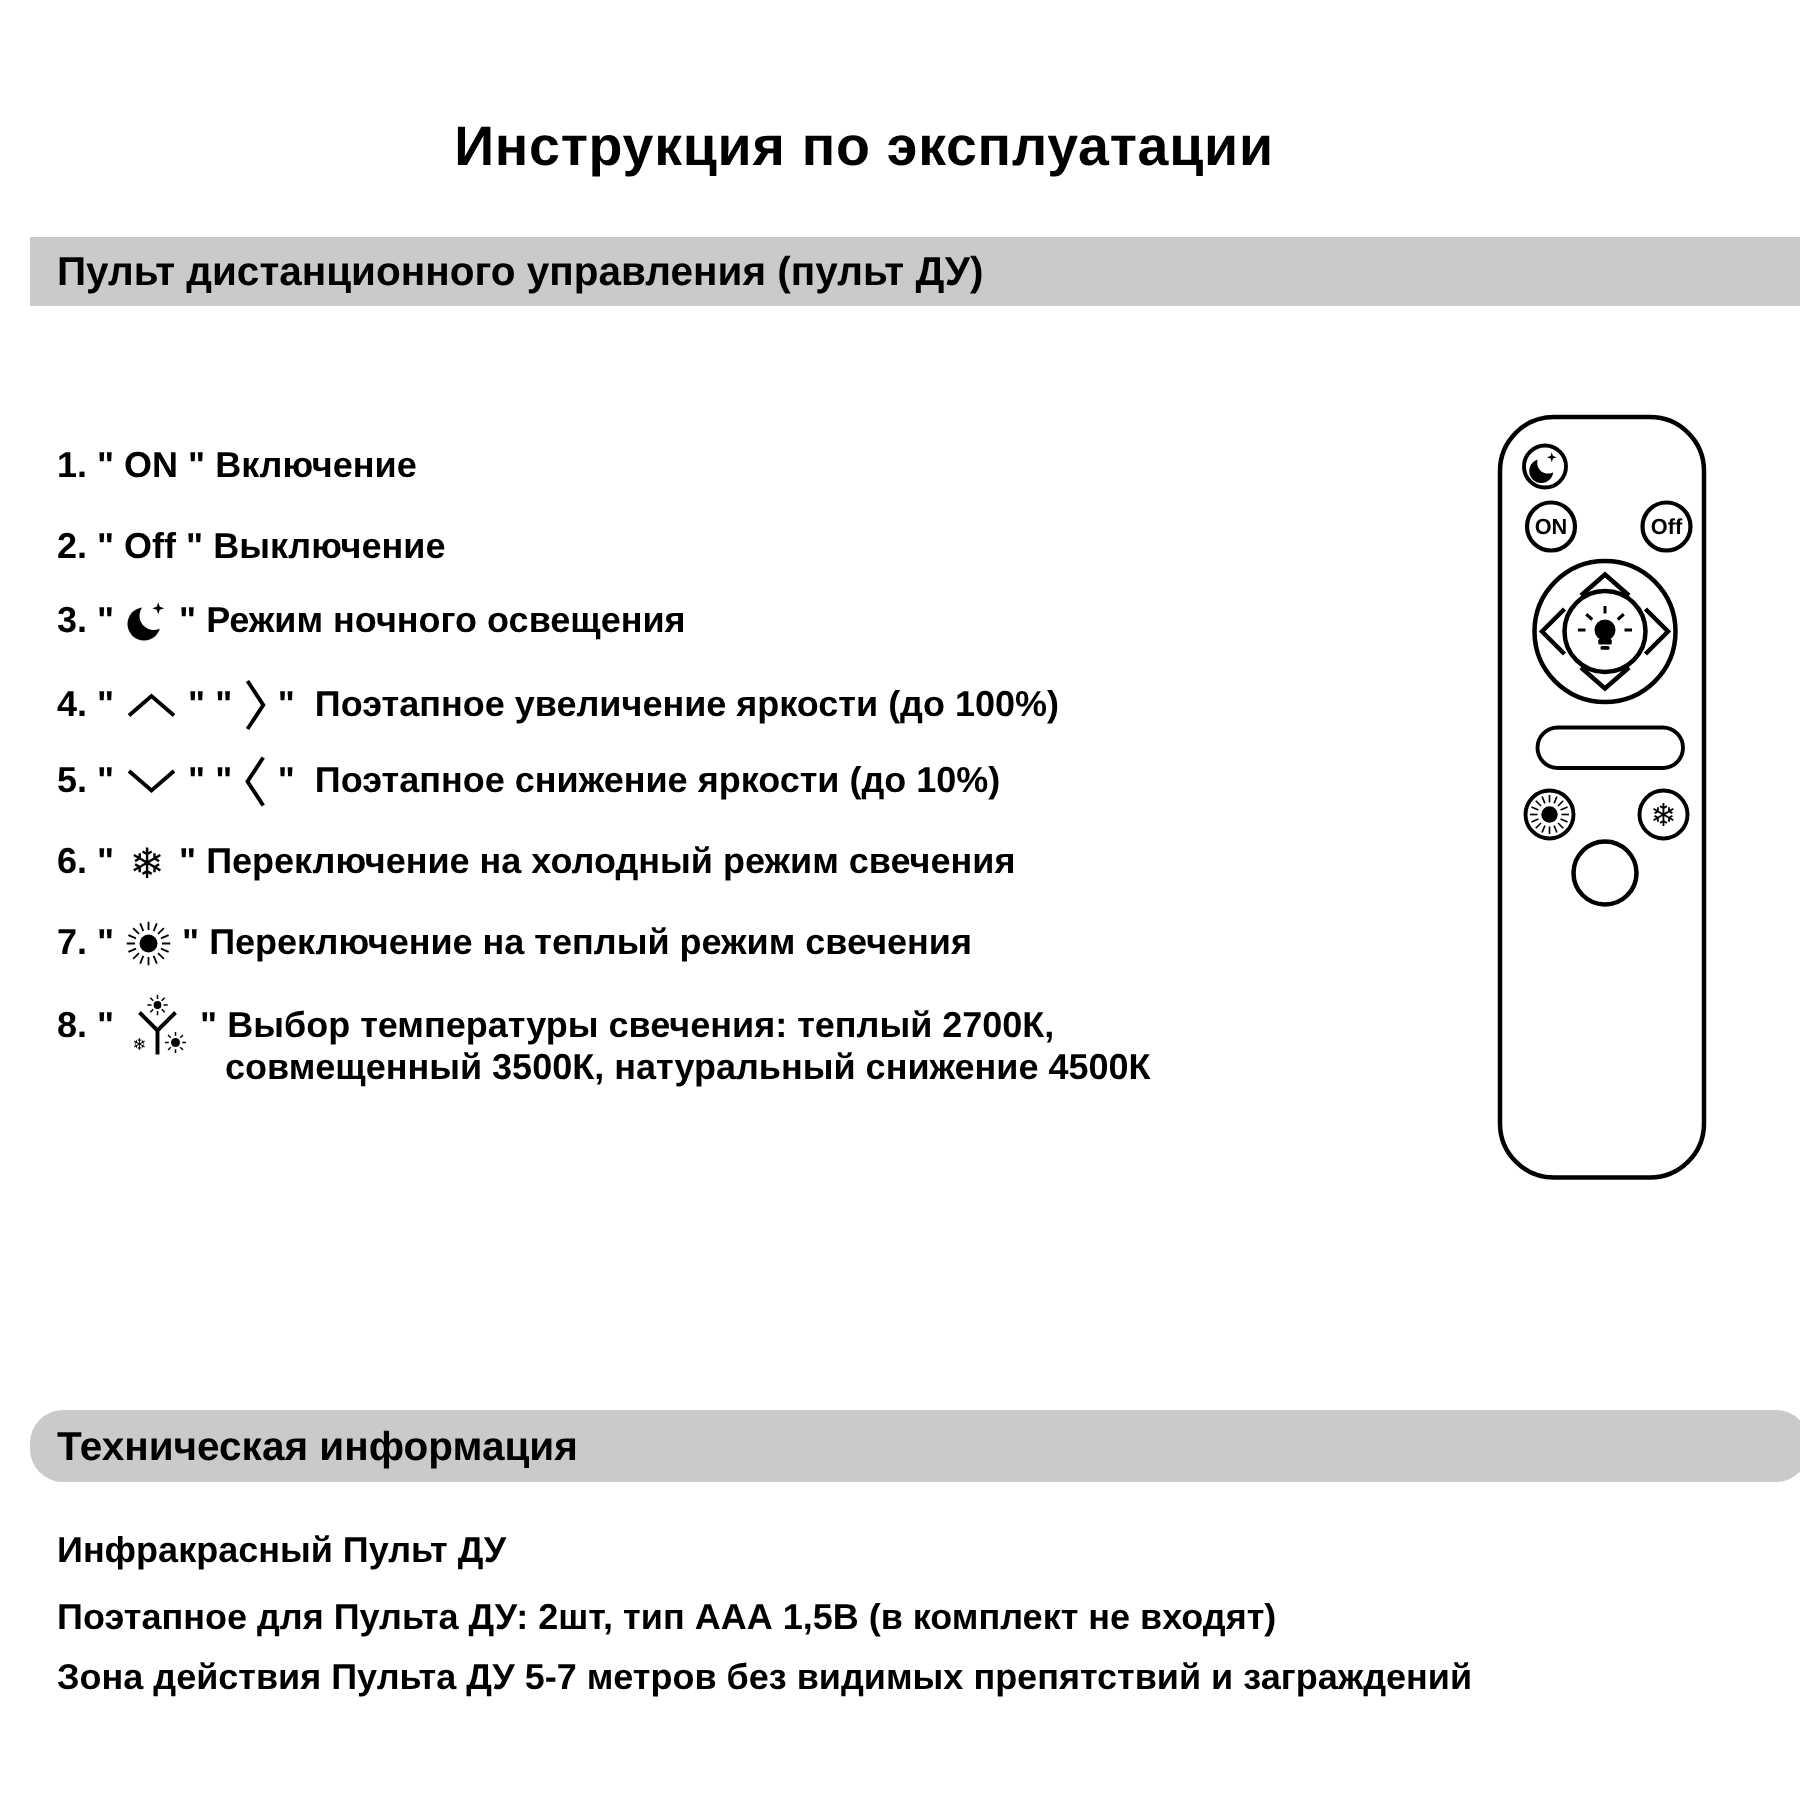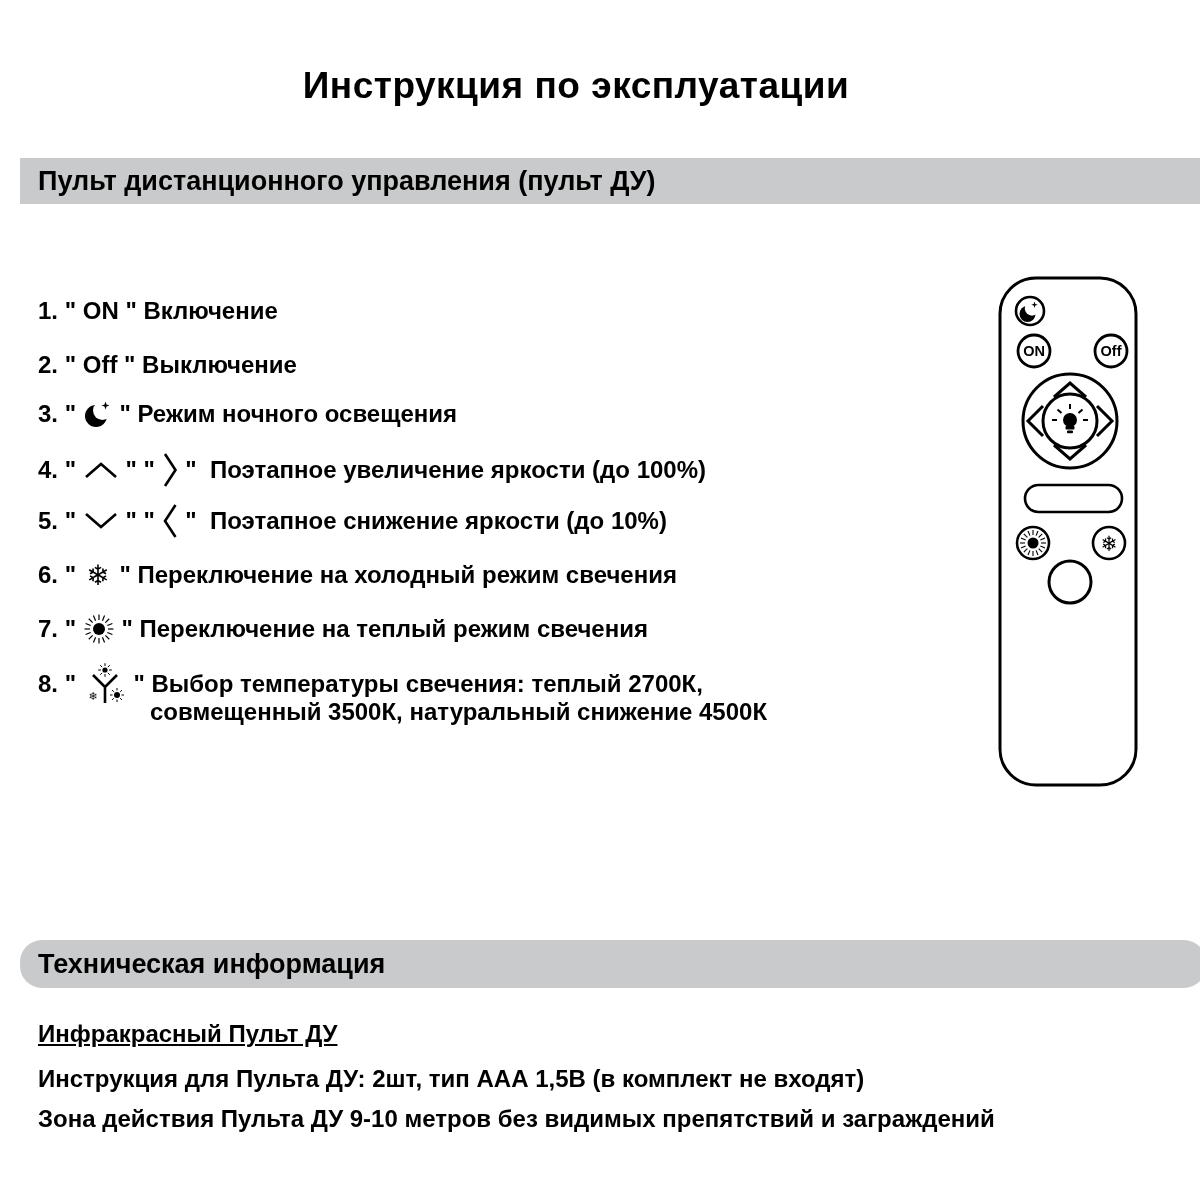--- a/index.html
+++ b/index.html
@@ -2,21 +2,21 @@
 <html><head>
 <meta charset="utf-8">
 <style>
   html,body{margin:0;padding:0;}
   body{
     width:1200px;height:1200px;position:relative;overflow:hidden;
     background:#ffffff;color:#000;
     font-family:"Liberation Sans", sans-serif;
   }
   #title{
-    position:absolute;top:64px;left:0;width:1152px;height:44px;
+    position:absolute;top:76px;left:0;width:1152px;height:44px;
     display:flex;align-items:center;justify-content:center;
     font-size:37px;font-weight:bold;letter-spacing:0.5px;
   }
   .banner{
     position:absolute;left:20px;width:1186px;background:#c9cacb;
     display:flex;align-items:center;box-sizing:border-box;padding-left:18px;
     font-size:27px;font-weight:bold;
   }
   #banner-remote{top:158px;height:46px;}
   #banner-tech{top:940px;height:48px;border-radius:22px;}
@@ -36,21 +36,21 @@
   .item-7{top:609px;}
   .item-8{top:662px;height:44px;}
   .item.line2{top:692px;left:112px;}
   #remote{position:absolute;left:998px;top:276px;}
   #remote text{font-family:"Liberation Sans", sans-serif;font-weight:bold;}
   #remote text.glyph{font-family:"DejaVu Sans", sans-serif;font-weight:normal;}
   #tech-info .tech-line{
     position:absolute;left:38px;height:40px;display:flex;align-items:center;
     font-size:24px;font-weight:bold;white-space:pre;
   }
-  .tech-line-1{top:1014px;text-decoration:underline;}
+  .tech-line-1{top:1014px;}
   .tech-line-2{top:1059px;}
   .tech-line-3{top:1099px;}
 </style>
 </head>
 <body>
 
 <div id="title">Инструкция по эксплуатации</div>
 
 <div class="banner" id="banner-remote">
   <span>Пульт дистанционного управления (пульт ДУ)</span>
@@ -200,15 +200,15 @@
 
   <circle cx="72" cy="306" r="21" fill="#fff" stroke="#000" stroke-width="3"></circle>
 </svg>
 
 <div class="banner" id="banner-tech">
   <span>Техническая информация</span>
 </div>
 
 <div id="tech-info">
   <div class="tech-line tech-line-1">Инфракрасный Пульт ДУ</div>
-  <div class="tech-line tech-line-2">Инструкция для Пульта ДУ: 2шт, тип ААА 1,5В (в комплект не входят)</div>
-  <div class="tech-line tech-line-3">Зона действия Пульта ДУ 9-10 метров без видимых препятствий и заграждений</div>
+  <div class="tech-line tech-line-2">Поэтапное для Пульта ДУ: 2шт, тип ААА 1,5В (в комплект не входят)</div>
+  <div class="tech-line tech-line-3">Зона действия Пульта ДУ 5-7 метров без видимых препятствий и заграждений</div>
 </div>
 
 </body></html>

